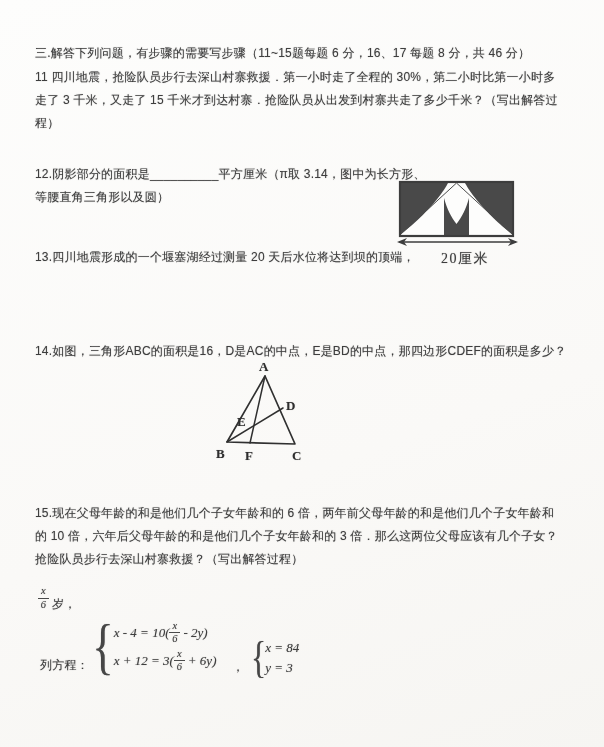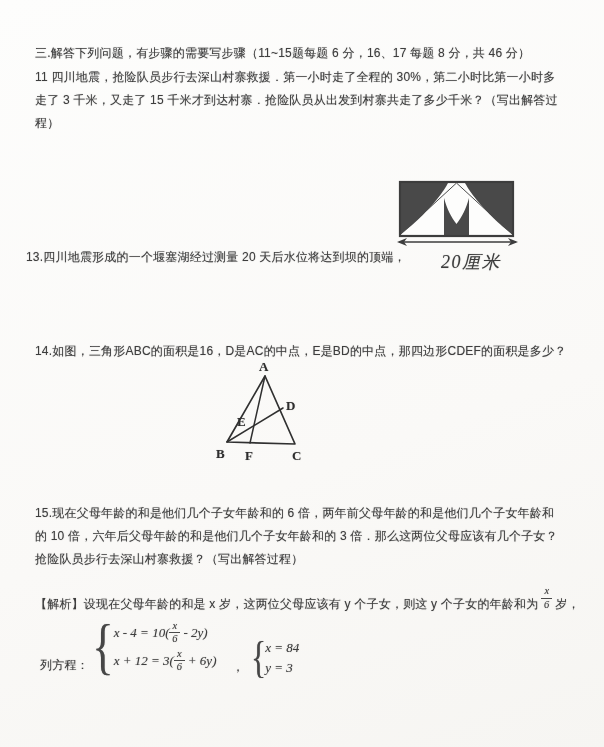--- a/index.html
+++ b/index.html
@@ -24,56 +24,60 @@
   .raised{position:relative;top:-7px;margin:0 3px;}
   .sys{position:absolute;display:flex;align-items:center;color:#3e3e3e;text-shadow:0 0 1px rgba(80,80,80,.5);}
   .brace{
     font-family:"Liberation Serif",serif;color:#464646;font-weight:400;
     transform:scaleX(.72);display:inline-block;margin-right:-4px;
   }
   .eqcol{display:inline-flex;flex-direction:column;}
   .eqline{line-height:27px;white-space:nowrap;}
   .solline{line-height:20px;white-space:nowrap;}
   .figlabel{
-    position:absolute;font-family:"Liberation Serif",serif;font-style:italic;
-    color:#3c3c3c;font-size:18px;letter-spacing:1.5px;text-shadow:0 0 1px rgba(80,80,80,.5);
+    position:absolute;font-family:"Liberation Serif",serif;
+    color:#3c3c3c;font-size:14px;letter-spacing:1.5px;text-shadow:0 0 1px rgba(80,80,80,.5);
   }
   .ptlabel{
     position:absolute;font-family:"Liberation Serif",serif;font-weight:600;
     font-size:13px;color:#2e2e2e;text-shadow:0 0 1px rgba(80,80,80,.4);
   }
   svg{position:absolute;overflow:visible;}
 </style>
 </head>
 <body>
 
 <div class="sheet">
 
   <div class="txt" style="left:35px;top:42px;width:548px">三.解答下列问题，有步骤的需要写步骤（11~15题每题 6 分，16、17 每题 8 分，共 46 分）</div>
 
   <div class="txt" style="left:35px;top:66px;width:552px">
     <div>11 四川地震，抢险队员步行去深山村寨救援．第一小时走了全程的 30%，第二小时比第一小时多</div>
     <div>走了 3 千米，又走了 15 千米才到达村寨．抢险队员从出发到村寨共走了多少千米？（写出解答过</div>
     <div>程）</div>
   </div>
 
+  <div class="txt" style="left:35px;top:163px;width:380px">
+    <div>12.阴影部分的面积是__________平方厘米（π取 3.14，图中为长方形、</div>
+    <div>等腰直角三角形以及圆）</div>
+  </div>
 
   <svg style="left:395px;top:179px" width="128" height="70" viewBox="0 0 128 70">
     <rect x="5" y="3" width="113" height="54" fill="#fdfdfc" stroke="#3d3d3d" stroke-width="2.2"></rect>
     <path d="M6,4 L53,4 C45,19 26,40 6,55 Z" fill="#3a3a3a" fill-opacity=".92"></path>
     <path d="M117,4 L70,4 C78,19 97,40 117,55 Z" fill="#3a3a3a" fill-opacity=".92"></path>
     <path d="M6,55 L61.5,4 M117,55 L61.5,4" stroke="#4a4a4a" stroke-width="1" fill="none"></path>
     <path d="M49,56 L49,19 C52,30 56,38 61.5,45 C67,38 71,30 74,19 L74,56 Z" fill="#3a3a3a" fill-opacity=".92"></path>
     <path d="M4,63 L121,63" stroke="#3d3d3d" stroke-width="1.4"></path>
     <path d="M2,63 L12,59 L9,63 L12,67 Z" fill="#3d3d3d"></path>
     <path d="M123,63 L113,59 L116,63 L113,67 Z" fill="#3d3d3d"></path>
   </svg>
   <div class="figlabel" style="left:441px;top:250px">20厘米</div>
 
-  <div class="txt" style="left:26px;top:245px;width:552px;line-height:24px">
+  <div class="txt" style="left:35px;top:245px;width:552px;line-height:24px">
     <div>13.四川地震形成的一个堰塞湖经过测量 20 天后水位将达到坝的顶端，</div>
   </div>
 
   <div class="txt" style="left:35px;top:340px;width:552px">
     <div>14.如图，三角形ABC的面积是16，D是AC的中点，E是BD的中点，那四边形CDEF的面积是多少？</div>
   </div>
 
   <div style="position:absolute;left:190px;top:362px;width:132px;height:104px">
     <svg style="left:0;top:0" width="132" height="104" viewBox="0 0 132 104">
       <path d="M75,14 L37,80 L105,82 Z" fill="none" stroke="#303030" stroke-width="1.7" stroke-linejoin="round"></path>
@@ -88,21 +92,21 @@
     <span class="ptlabel" style="left:55px;top:86px">F</span>
   </div>
 
   <div class="txt" style="left:35px;top:502px;width:552px">
     <div>15.现在父母年龄的和是他们几个子女年龄和的 6 倍，两年前父母年龄的和是他们几个子女年龄和</div>
     <div>的 10 倍，六年后父母年龄的和是他们几个子女年龄和的 3 倍．那么这两位父母应该有几个子女？</div>
     <div>抢险队员步行去深山村寨救援？（写出解答过程）</div>
   </div>
 
   <div class="txt" style="left:35px;top:593px;width:560px">
-    <span>【解析】设现在父母年龄的和是 x 岁，这两位父母应该有 y 个子女，则这 y 个子女的年龄和为</span><span class="frac raised"><span class="num">x</span><span class="den">6</span></span><span>岁，</span>
+    <span class="frac raised"><span class="num">x</span><span class="den">6</span></span><span>岁，</span>
   </div>
 
   <div class="txt" style="left:40px;top:654px">列方程：</div>
 
   <div class="sys" style="left:88px;top:617px">
     <span class="brace" style="font-size:62px;line-height:58px">{</span>
     <span class="eqcol">
       <span class="eqline"><span class="math">x - 4 = 10(</span><span class="frac"><span class="num">x</span><span class="den">6</span></span><span class="math"> - 2y)</span></span>
       <span class="eqline"><span class="math">x + 12 = 3(</span><span class="frac"><span class="num">x</span><span class="den">6</span></span><span class="math"> + 6y)</span></span>
     </span>

